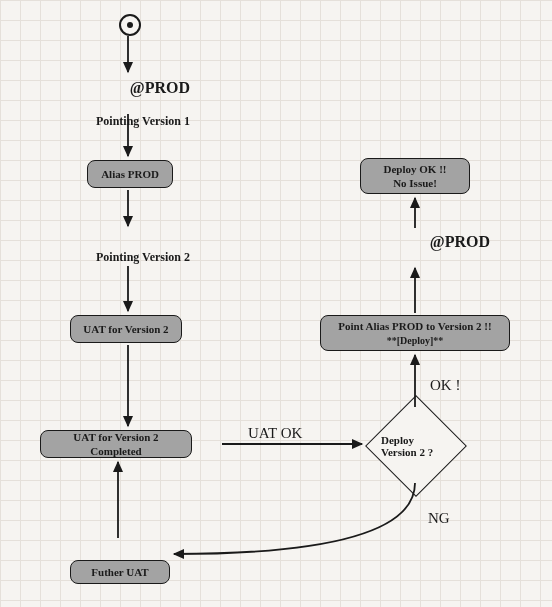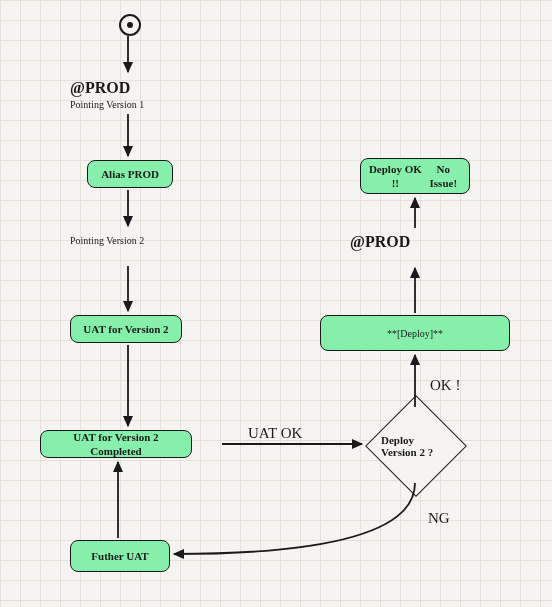--- a/index.html
+++ b/index.html
@@ -15,30 +15,30 @@
   position:absolute;inset:0;
   background-image:
     linear-gradient(#e5e0da 1px,transparent 1px),
     linear-gradient(90deg,#e5e0da 1px,transparent 1px);
   background-size:20px 20px;
 }
 .node{
   position:absolute;
   border:1.8px solid #1a1a1a;
   border-radius:8px;
-  background:#86efac;
+  background:#a3a3a3;
   text-align:center;
   display:flex;align-items:center;justify-content:center;
   font-weight:700;font-size:11px;line-height:1.3;
   padding:4px 6px;box-sizing:border-box;
 }
 .node .sub{font-weight:400;font-size:10px}
-.label{position:absolute;text-align:left}
+.label{position:absolute;text-align:right}
 .label .h{font-weight:800;font-size:16px;line-height:1}
-.label .s{font-size:10px;font-weight:400;margin-top:3px}
+.label .s{font-size:12px;font-weight:700;margin-top:18px}
 svg.overlay{position:absolute;inset:0;width:552px;height:607px;pointer-events:none}
 .start-outer{
   position:absolute;width:18px;height:18px;
   border:2px solid #1a1a1a;border-radius:50%;
   background:#f6f4f1;
 }
 .start-inner{
   position:absolute;left:50%;top:50%;width:6px;height:6px;
   margin:-3px 0 0 -3px;background:#1a1a1a;border-radius:50%;
 }
@@ -75,37 +75,38 @@
 </div>
 
 <div class="node" style="left:70px;top:315px;width:112px;height:28px">
   <span>UAT for Version 2</span>
 </div>
 
 <div class="node" style="left:40px;top:430px;width:152px;height:28px">
   <span>UAT for Version 2 Completed</span>
 </div>
 
-<div class="node" style="left:70px;top:540px;width:100px;height:32px">
+<div class="node" style="left:70px;top:560px;width:100px;height:24px">
   <span>Futher UAT</span>
 </div>
 
 <div class="diamond" style="left:380px;top:410px;width:70px;height:70px">
   <div class="dlabel">Deploy Version 2 ?</div>
 </div>
 
 <div class="node" style="left:320px;top:315px;width:190px;height:36px;flex-direction:column">
-  <span class="sub" style="font-weight:400">**[Deploy]**</span>
+  <span>Point Alias PROD to Version 2 !!</span>
+  <span class="sub" style="font-weight:700">**[Deploy]**</span>
 </div>
 
 <div class="label" style="left:350px;top:234px;width:140px">
   <div class="h">@PROD</div>
 </div>
 
-<div class="node" style="left:360px;top:158px;width:110px;height:36px;flex-direction:row">
+<div class="node" style="left:360px;top:158px;width:110px;height:36px;flex-direction:column">
   <span>Deploy OK !!</span>
   <span>No Issue!</span>
 </div>
 
 <div class="edge-label" style="left:248px;top:425px">UAT OK</div>
 <div class="edge-label" style="left:430px;top:377px">OK !</div>
 <div class="edge-label" style="left:428px;top:510px">NG</div>
 
 <svg class="overlay">
   <defs>

